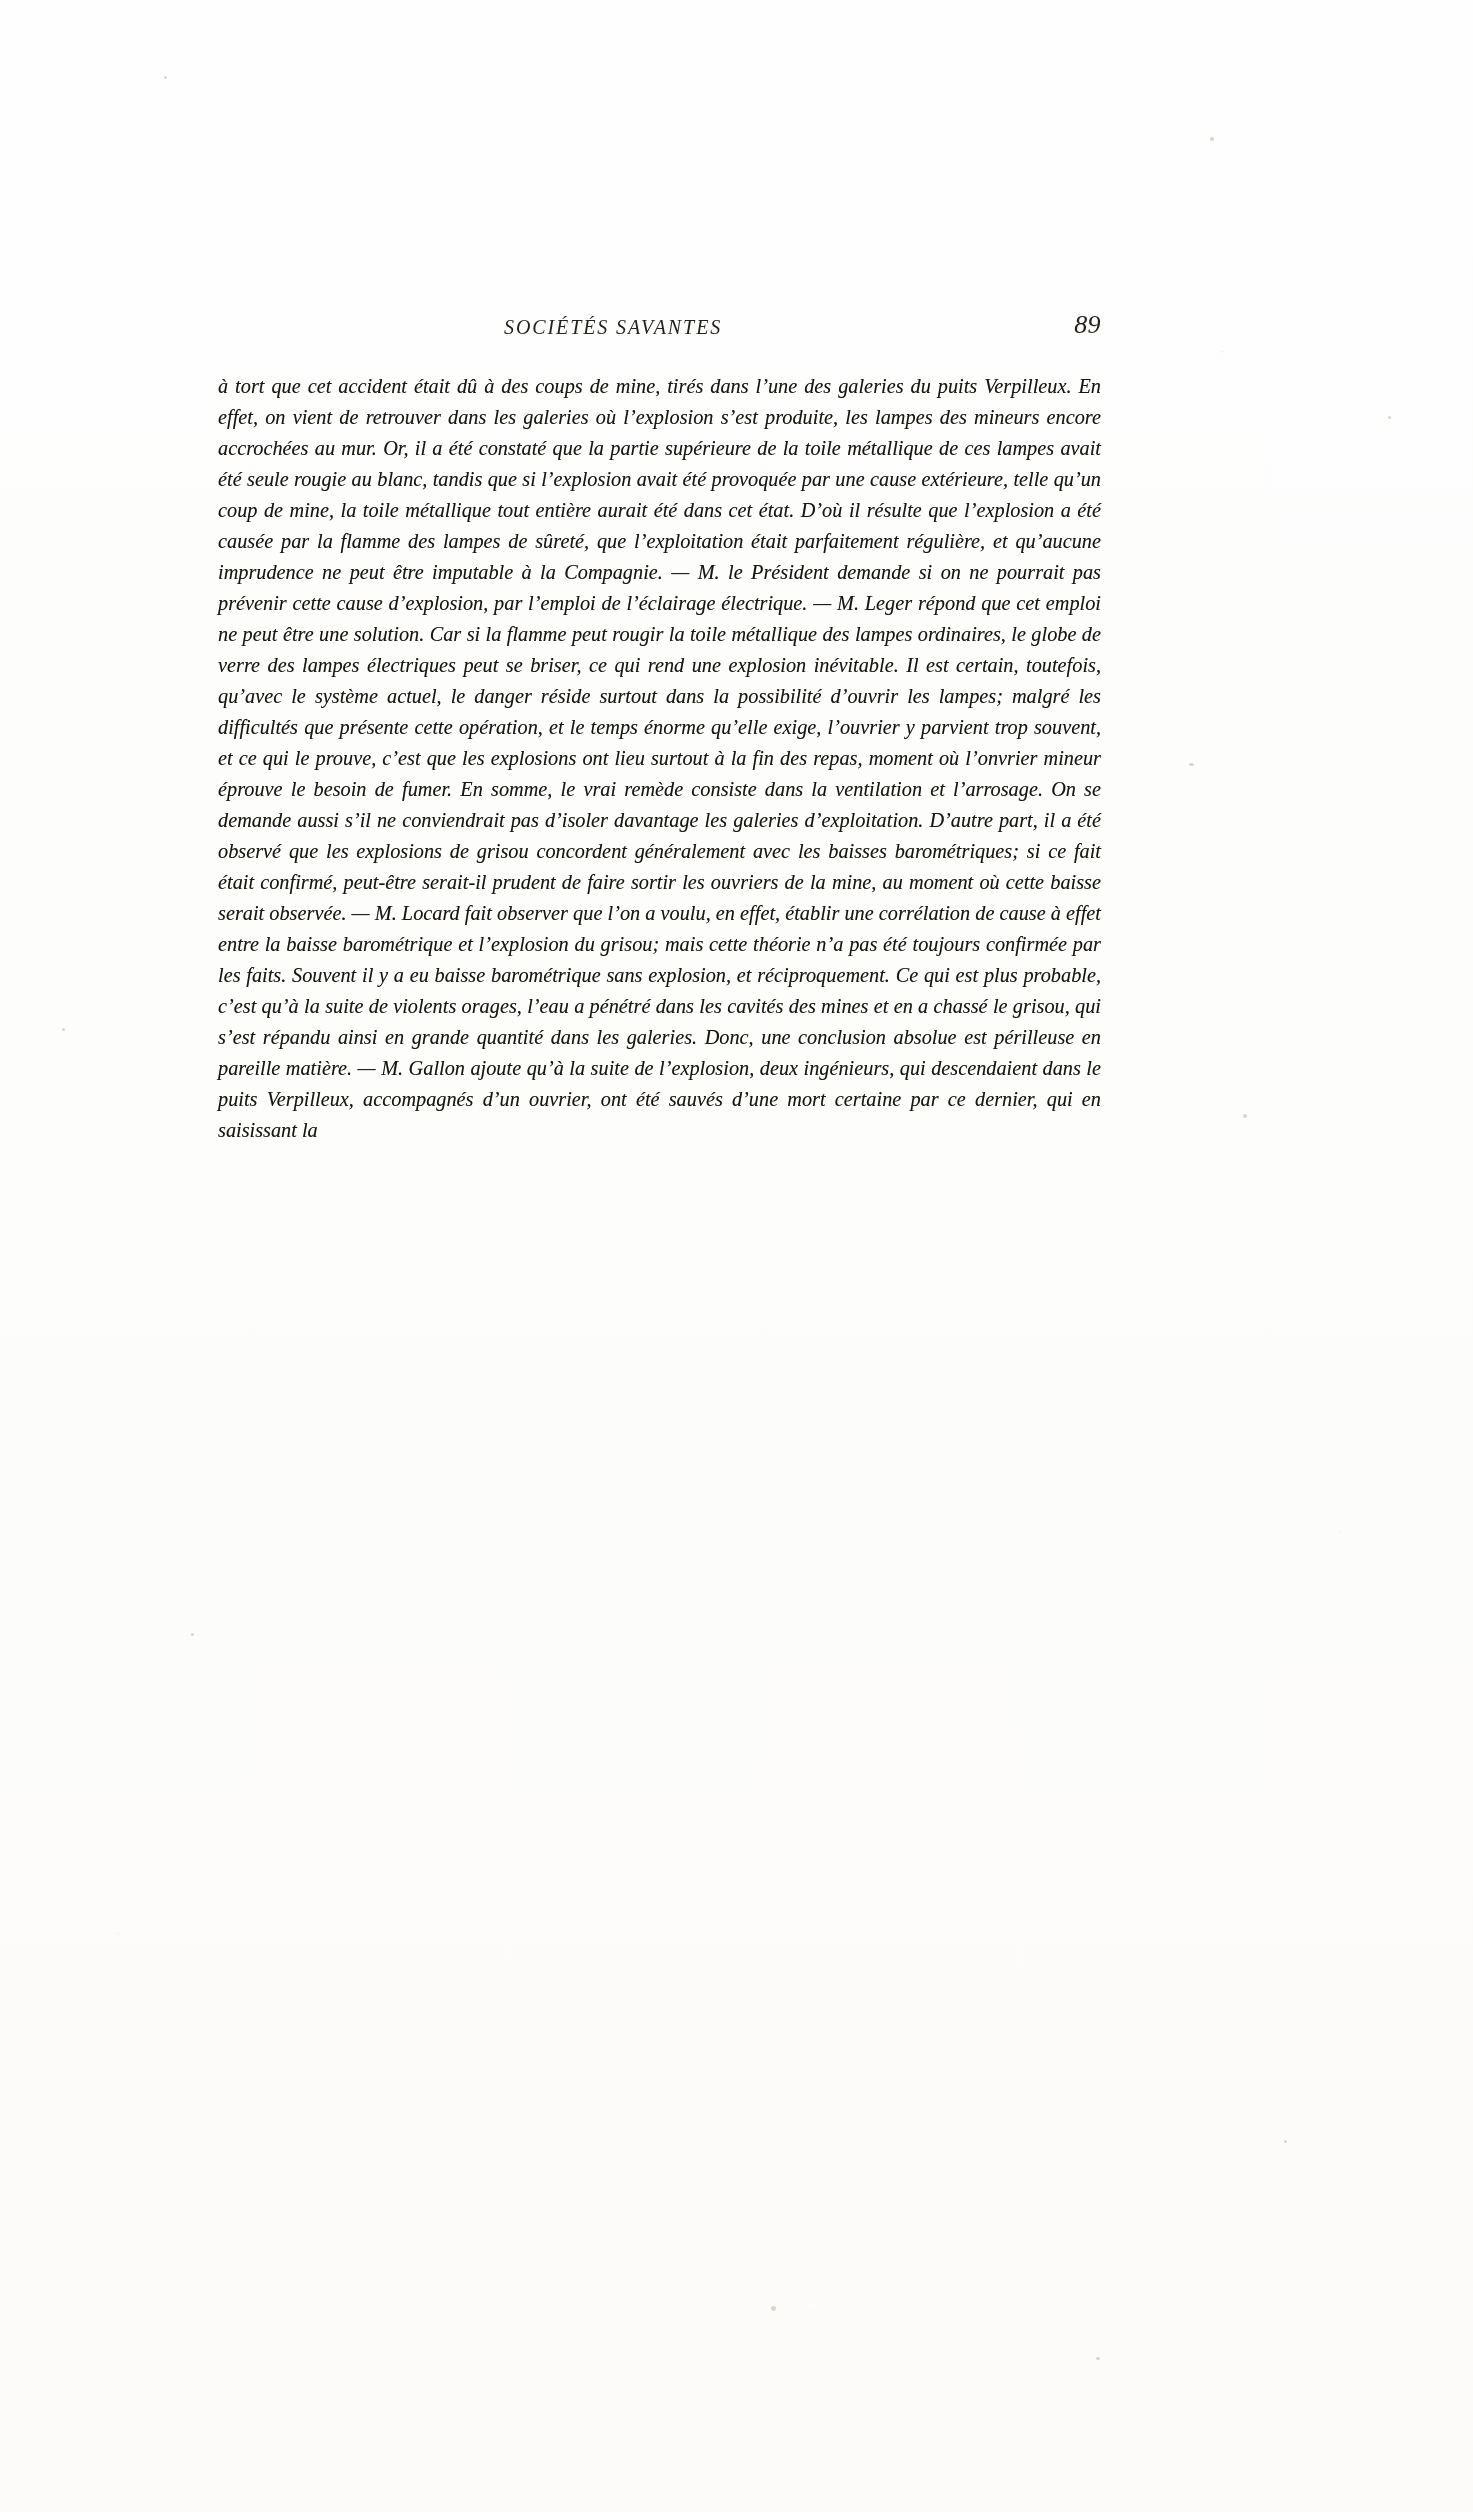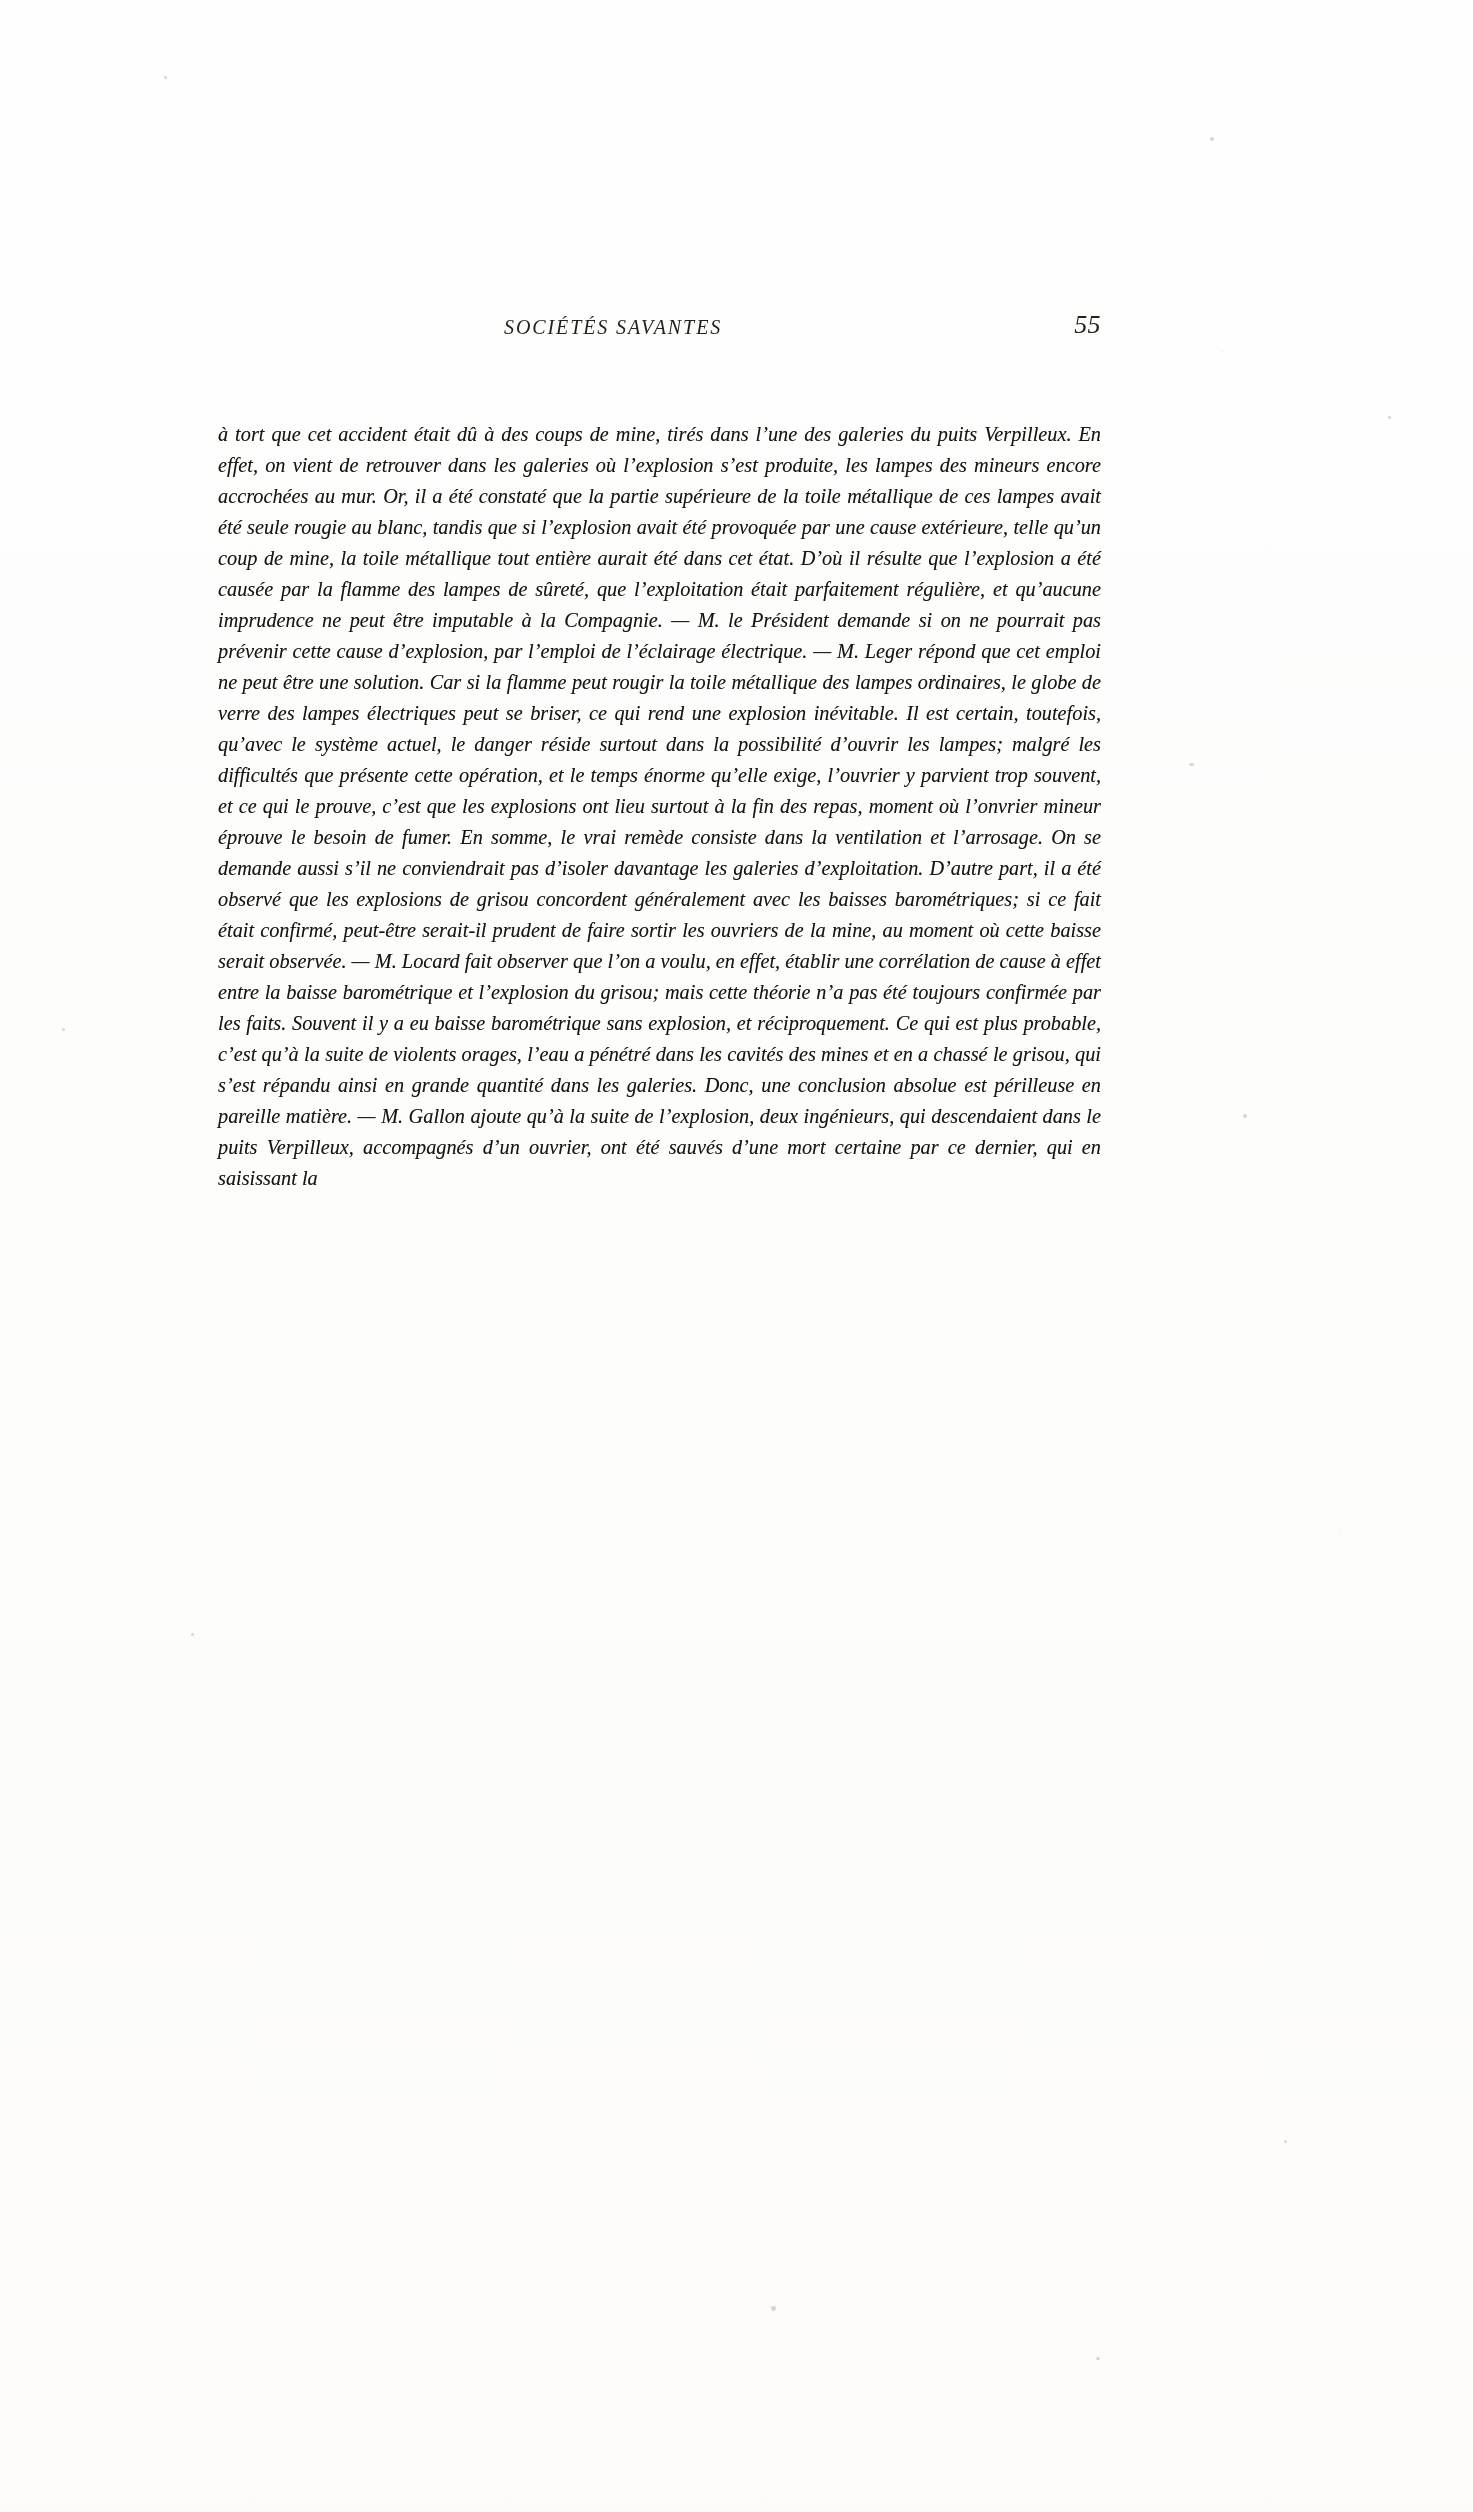--- a/index.html
+++ b/index.html
@@ -69,21 +69,21 @@
     -webkit-font-smoothing: antialiased;
   }
   .body-text p {
     margin: 0;
     text-indent: 0;
     text-align: justify;
     text-justify: inter-word;
   }
 
   
-  .body-text { text-shadow: 0 0 0.3px rgba(0,0,0,0.35); margin-top: 48px; }
+  .body-text { text-shadow: 0 0 0.3px rgba(0,0,0,0.35); }
 
   .speck {
     position: absolute;
     background: #b9b4aa;
     border-radius: 50%;
     opacity: 0.55;
   }
 </style>
 </head>
 <body>
@@ -96,21 +96,21 @@
   <div class="speck" style="left:1243px; top:1114px; width:4px; height:4px;"></div>
   <div class="speck" style="left:191px; top:1633px; width:3.2px; height:3.2px;"></div>
   <div class="speck" style="left:771px; top:2306px; width:4.8px; height:4.8px;"></div>
   <div class="speck" style="left:1284px; top:2140px; width:3.2px; height:3.2px;"></div>
   <div class="speck" style="left:1096px; top:2357px; width:4px; height:3.2px;"></div>
   <div class="speck" style="left:62px; top:1028px; width:3.2px; height:3.2px;"></div>
   <div class="speck" style="left:1388px; top:416px; width:3.2px; height:3.2px;"></div>
 
   <div class="running-head">
     <div class="title">SOCIÉTÉS SAVANTES</div>
-    <div class="folio">55</div>
+    <div class="folio">89</div>
   </div>
 
   <div class="body-text">
     <p>à tort que cet accident était dû à des coups de mine, tirés dans l’une des galeries du puits Verpilleux. En effet, on vient de retrouver dans les galeries où l’explosion s’est produite, les lampes des mineurs encore accrochées au mur. Or, il a été constaté que la partie supérieure de la toile métallique de ces lampes avait été seule rougie au blanc, tandis que si l’explosion avait été provoquée par une cause extérieure, telle qu’un coup de mine, la toile métallique tout entière aurait été dans cet état. D’où il résulte que l’explosion a été causée par la flamme des lampes de sûreté, que l’exploitation était parfaitement régulière, et qu’aucune imprudence ne peut être imputable à la Compagnie. — M. le Président demande si on ne pourrait pas prévenir cette cause d’explosion, par l’emploi de l’éclairage électrique. — M. Leger répond que cet emploi ne peut être une solution. Car si la flamme peut rougir la toile métallique des lampes ordinaires, le globe de verre des lampes électriques peut se briser, ce qui rend une explosion inévitable. Il est certain, toutefois, qu’avec le système actuel, le danger réside surtout dans la possibilité d’ouvrir les lampes; malgré les difficultés que présente cette opération, et le temps énorme qu’elle exige, l’ouvrier y parvient trop souvent, et ce qui le prouve, c’est que les explosions ont lieu surtout à la fin des repas, moment où l’onvrier mineur éprouve le besoin de fumer. En somme, le vrai remède consiste dans la ventilation et l’arrosage. On se demande aussi s’il ne conviendrait pas d’isoler davantage les galeries d’exploitation. D’autre part, il a été observé que les explosions de grisou concordent généralement avec les baisses barométriques; si ce fait était confirmé, peut-être serait-il prudent de faire sortir les ouvriers de la mine, au moment où cette baisse serait observée. — M. Locard fait observer que l’on a voulu, en effet, établir une corrélation de cause à effet entre la baisse barométrique et l’explosion du grisou; mais cette théorie n’a pas été toujours confirmée par les faits. Souvent il y a eu baisse barométrique sans explosion, et réciproquement. Ce qui est plus probable, c’est qu’à la suite de violents orages, l’eau a pénétré dans les cavités des mines et en a chassé le grisou, qui s’est répandu ainsi en grande quantité dans les galeries. Donc, une conclusion absolue est périlleuse en pareille matière. — M. Gallon ajoute qu’à la suite de l’explosion, deux ingénieurs, qui descendaient dans le puits Verpilleux, accompagnés d’un ouvrier, ont été sauvés d’une mort certaine par ce dernier, qui en saisissant la</p>
   </div>
 
 </div>
 
 
 </body></html>

